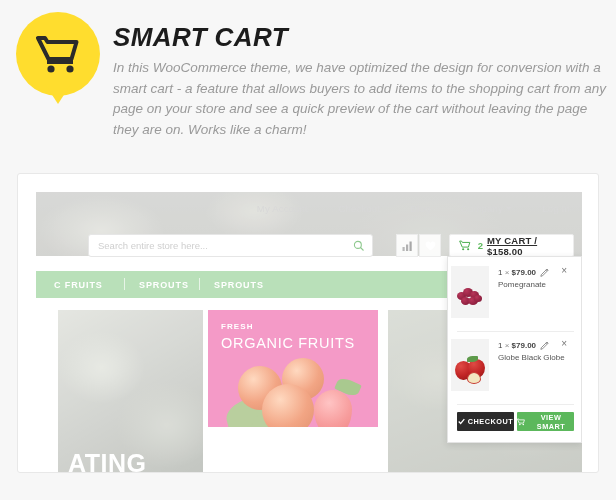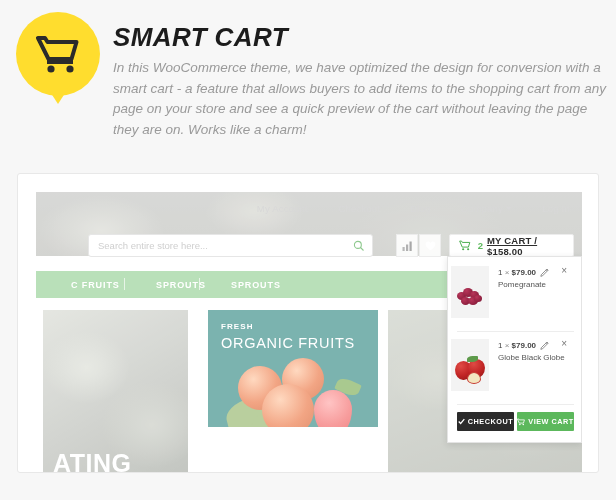--- a/index.html
+++ b/index.html
@@ -194,33 +194,32 @@
     width: 546px; height: 27px;
     background: #b9e0b9;
   }
   .greenbar .gitem {
     position: absolute;
     top: 9px;
     font-size: 9px;
     font-weight: bold;
     color: #ffffff;
     letter-spacing: 0.9px;
-    margin-left: 17px;
   }
   .gsep {
     position: absolute;
     top: 7px;
     width: 1px; height: 12px;
     background: rgba(255,255,255,0.65);
   }
 
   
   .tile-left {
     position: absolute;
-    left: 7px; top: 118px;
+    left: 22px; top: 118px;
     width: 145px; height: 164px;
     background:
       radial-gradient(ellipse 60px 50px at 30% 35%, #cbd4b6 0%, rgba(203,212,182,0) 72%),
       radial-gradient(ellipse 70px 60px at 75% 70%, #aeb99c 0%, rgba(174,185,156,0) 72%),
       linear-gradient(150deg, #c6cdb3 0%, #9fa893 55%, #7d8a72 100%);
     filter: saturate(0.4);
   }
   .tile-left:after {
     content: "";
     position: absolute; inset: 0;
@@ -234,21 +233,21 @@
     color: #ffffff;
     letter-spacing: 0.5px;
     z-index: 3;
   }
 
   
   .tile-mid {
     position: absolute;
     left: 172px; top: 118px;
     width: 170px; height: 117px;
-    background: #0f766e;
+    background: #ec4899;
     overflow: hidden;
   }
   .tile-mid:after {
     content: "";
     position: absolute; inset: 0;
     background: rgba(255,255,255,0.45);
   }
   .tm-small {
     position: absolute;
     left: 13px; top: 12px;
@@ -565,19 +564,19 @@
           <span>CHECKOUT</span>
         </button>
         <button class="btn-viewcart">
           <span class="bi">
             <svg width="8" height="8" viewBox="0 0 14 13">
               <path d="M0.8 1.2 h2.3 l0.9 1.6 h9 l-1.7 5.6 h-7.4 z" fill="none" stroke="#fff" stroke-width="1.4" stroke-linejoin="round"></path>
               <circle cx="5" cy="11" r="1.4" fill="#fff"></circle>
               <circle cx="11" cy="11" r="1.4" fill="#fff"></circle>
             </svg>
           </span>
-          <span>VIEW CART</span>
+          <span>VIEW SMART</span>
         </button>
       </div>
 
     </div>
   </div>
 </div>
 
 </body></html>

